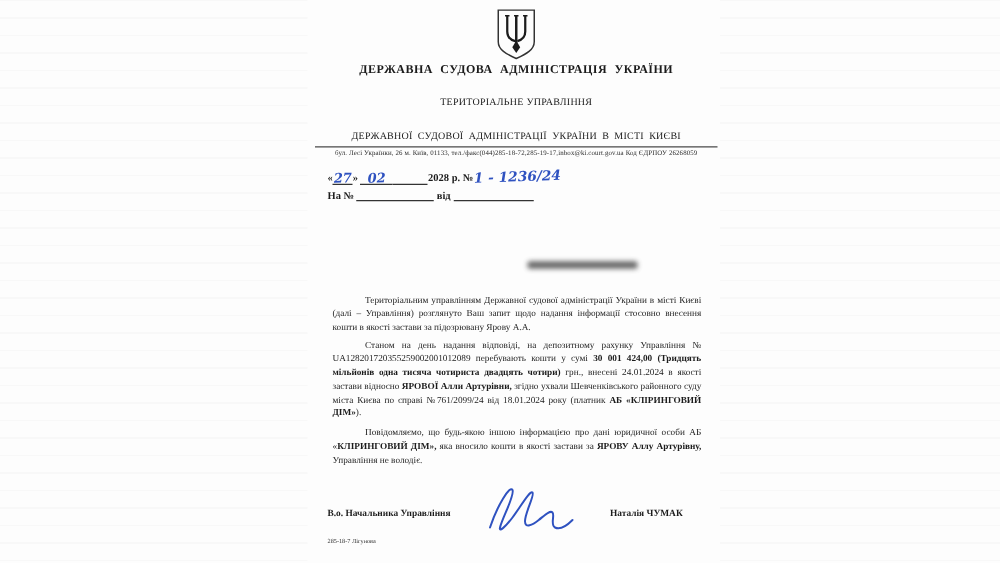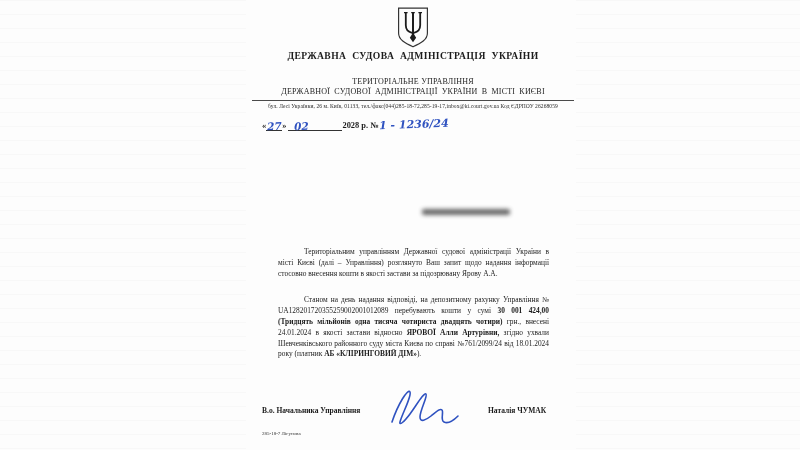--- a/index.html
+++ b/index.html
@@ -6,36 +6,36 @@
   body{width:800px;height:450px;background:#fdfdfd;overflow:hidden;position:relative;
        font-family:"Liberation Serif",serif;color:#1c1c1c;}
   .ghost{position:absolute;top:0;bottom:0;width:246px;opacity:.05;
          background:repeating-linear-gradient(180deg,#999 0 1px,transparent 1px 14px);}
   .ghost.left{left:0;} .ghost.right{right:0;width:224px;}
   .doc{position:absolute;left:246px;top:0;width:334px;height:450px;background:transparent;}
   .center{text-align:center;}
   .emblem{display:block;margin:6px auto 2px auto;}
   .org-title{font-size:9.6px;font-weight:bold;letter-spacing:.4px;word-spacing:3px;margin-top:2px;}
   .org-sub1{font-size:8px;margin-top:16px;letter-spacing:.2px;}
-  .org-sub2{font-size:8px;margin-top:1px;letter-spacing:.2px;word-spacing:2px;}
+  .org-sub2{font-size:8px;margin-top:18px;letter-spacing:.2px;word-spacing:2px;}
   .rule{border:none;border-top:1.4px solid #4a4a4a;margin:4px 6px 2px 6px;}
   .addr{font-size:5.5px;color:#2a2a2a;letter-spacing:.1px;}
   .ref{margin:9px 0 0 16px;font-size:8.4px;font-weight:bold;position:relative;}
   .ref-row{height:15px;}
   .hw{font-family:"DejaVu Serif",serif;font-style:italic;font-weight:bold;color:#2f52c0;
       font-size:10.5px;display:inline-block;transform:rotate(-2deg);}
   .blank{display:inline-block;border-bottom:1px solid #333;height:10px;vertical-align:bottom;
          text-align:center;}
   .recipient{position:absolute;left:166px;top:139px;width:168px;font-weight:bold;
              font-size:7.3px;line-height:12.4px;}
   .redacted{position:absolute;left:176px;top:209px;width:88px;height:6px;background:#4d4d4d;
             filter:blur(2px);border-radius:2px;opacity:.85;}
   .body-text{position:absolute;left:16px;top:231px;width:303px;font-size:7.4px;
              line-height:10.8px;text-align:justify;}
-  .body-text p{margin:16px;text-indent:26px;}
+  .body-text p{margin:4px;text-indent:26px;}
   .p3{margin-top:5px !important;}
   .sig-row{position:absolute;left:16px;top:398px;width:303px;font-size:7.5px;font-weight:bold;}
   .sig-title{position:absolute;left:0;top:8px;text-align:right;}
   .sig-name{position:absolute;left:200px;top:8px;padding-left:26px;}
   .sig-scrawl{position:absolute;left:122px;top:-14px;}
   .footer{position:absolute;left:16px;top:431px;font-size:5px;color:#333;}
 </style>
 </head>
 <body>
 
@@ -57,27 +57,34 @@
     <div class="org-sub2">ДЕРЖАВНОЇ СУДОВОЇ  АДМІНІСТРАЦІЇ  УКРАЇНИ В МІСТІ КИЄВІ</div>
     <hr class="rule">
     <div class="addr">бул. Лесі Українки, 26 м. Київ, 01133, тел./факс(044)285-18-72,285-19-17,inbox@ki.court.gov.ua Код ЄДРПОУ 26268059</div>
   </div>
 
   <div class="ref">
     <div class="ref-row">
       <span>«</span><span class="blank" style="width:16px"><span class="hw">27</span></span><span>»</span>
       <span class="blank" style="width:26px"><span class="hw">02</span></span><span class="blank" style="width:28px"></span><span>2028 р. №</span><span class="hw" style="font-size:11px">1 - 1236/24</span>
     </div>
+    <div class="ref-row">
+      <span>На №</span>
+      <span class="blank" style="width:62px"></span>
+      <span>від</span>
+      <span class="blank" style="width:64px"></span>
+    </div>
   </div>
 
   <div class="redacted"></div>
 
   <div class="body-text">
     <p><span>Територіальним  управлінням Державної судової адміністрації України в місті Києві (далі – Управління)  розглянуто Ваш запит щодо надання інформації стосовно внесення кошти в якості застави за підозрювану Ярову А.А.</span></p>
     <p><span>Станом на день надання відповіді, на депозитному рахунку Управління № UA128201720355259002001012089 перебувають кошти у сумі </span><span style="font-weight: bold;">30 001 424,00 (Тридцять мільйонів одна тисяча чотириста двадцять чотири)</span><span> грн., внесені 24.01.2024 в якості застави відносно </span><span style="font-weight: bold;">ЯРОВОЇ Алли Артурівни,</span><span> згідно ухвали Шевченківського районного суду міста Києва по справі №761/2099/24 від 18.01.2024 року (платник </span><span style="font-weight: bold;">АБ «КЛІРИНГОВИЙ ДІМ»</span><span>).</span></p>
+    <p class="p3"><span>Повідомляємо, що будь-якою іншою інформацією про дані юридичної особи  АБ «</span><span style="font-weight: bold;">КЛІРИНГОВИЙ ДІМ», </span><span>яка вносило кошти в якості застави за </span><span style="font-weight: bold;">ЯРОВУ Аллу Артурівну,</span><span> Управління не володіє.</span></p>
   </div>
 
   <div class="sig-row">
     <span class="sig-title">В.о. Начальника  Управління</span>
     <svg class="sig-scrawl" width="82" height="46" viewBox="0 0 82 46">
       <path d="M8 38 C14 20 24 4 26 8 C28 12 18 30 16 38 C15 42 20 38 26 30
                C32 22 40 8 42 10 C44 12 36 26 36 33 C36 39 42 36 47 32
                C52 28 56 24 58 26 C60 28 56 36 60 38 C64 40 70 36 74 32" fill="none" stroke="#2f52c0" stroke-width="1.6" stroke-linecap="round"></path>
     </svg>
     <span class="sig-name">Наталія ЧУМАК</span>

